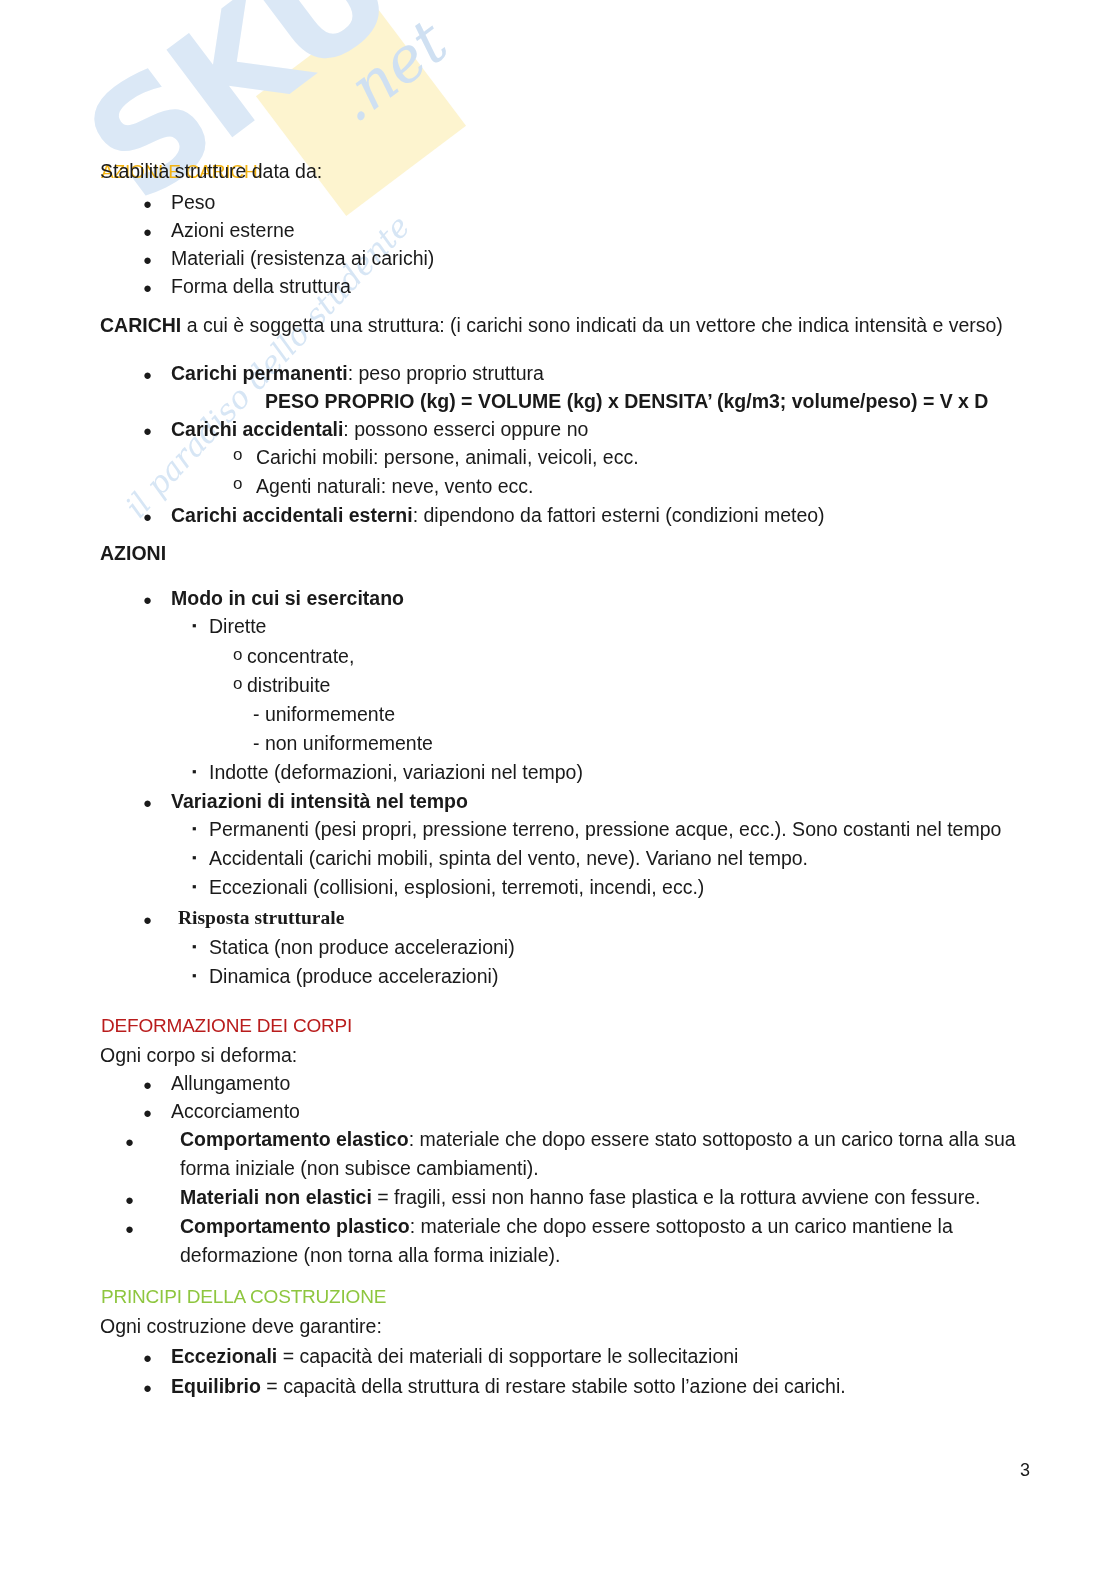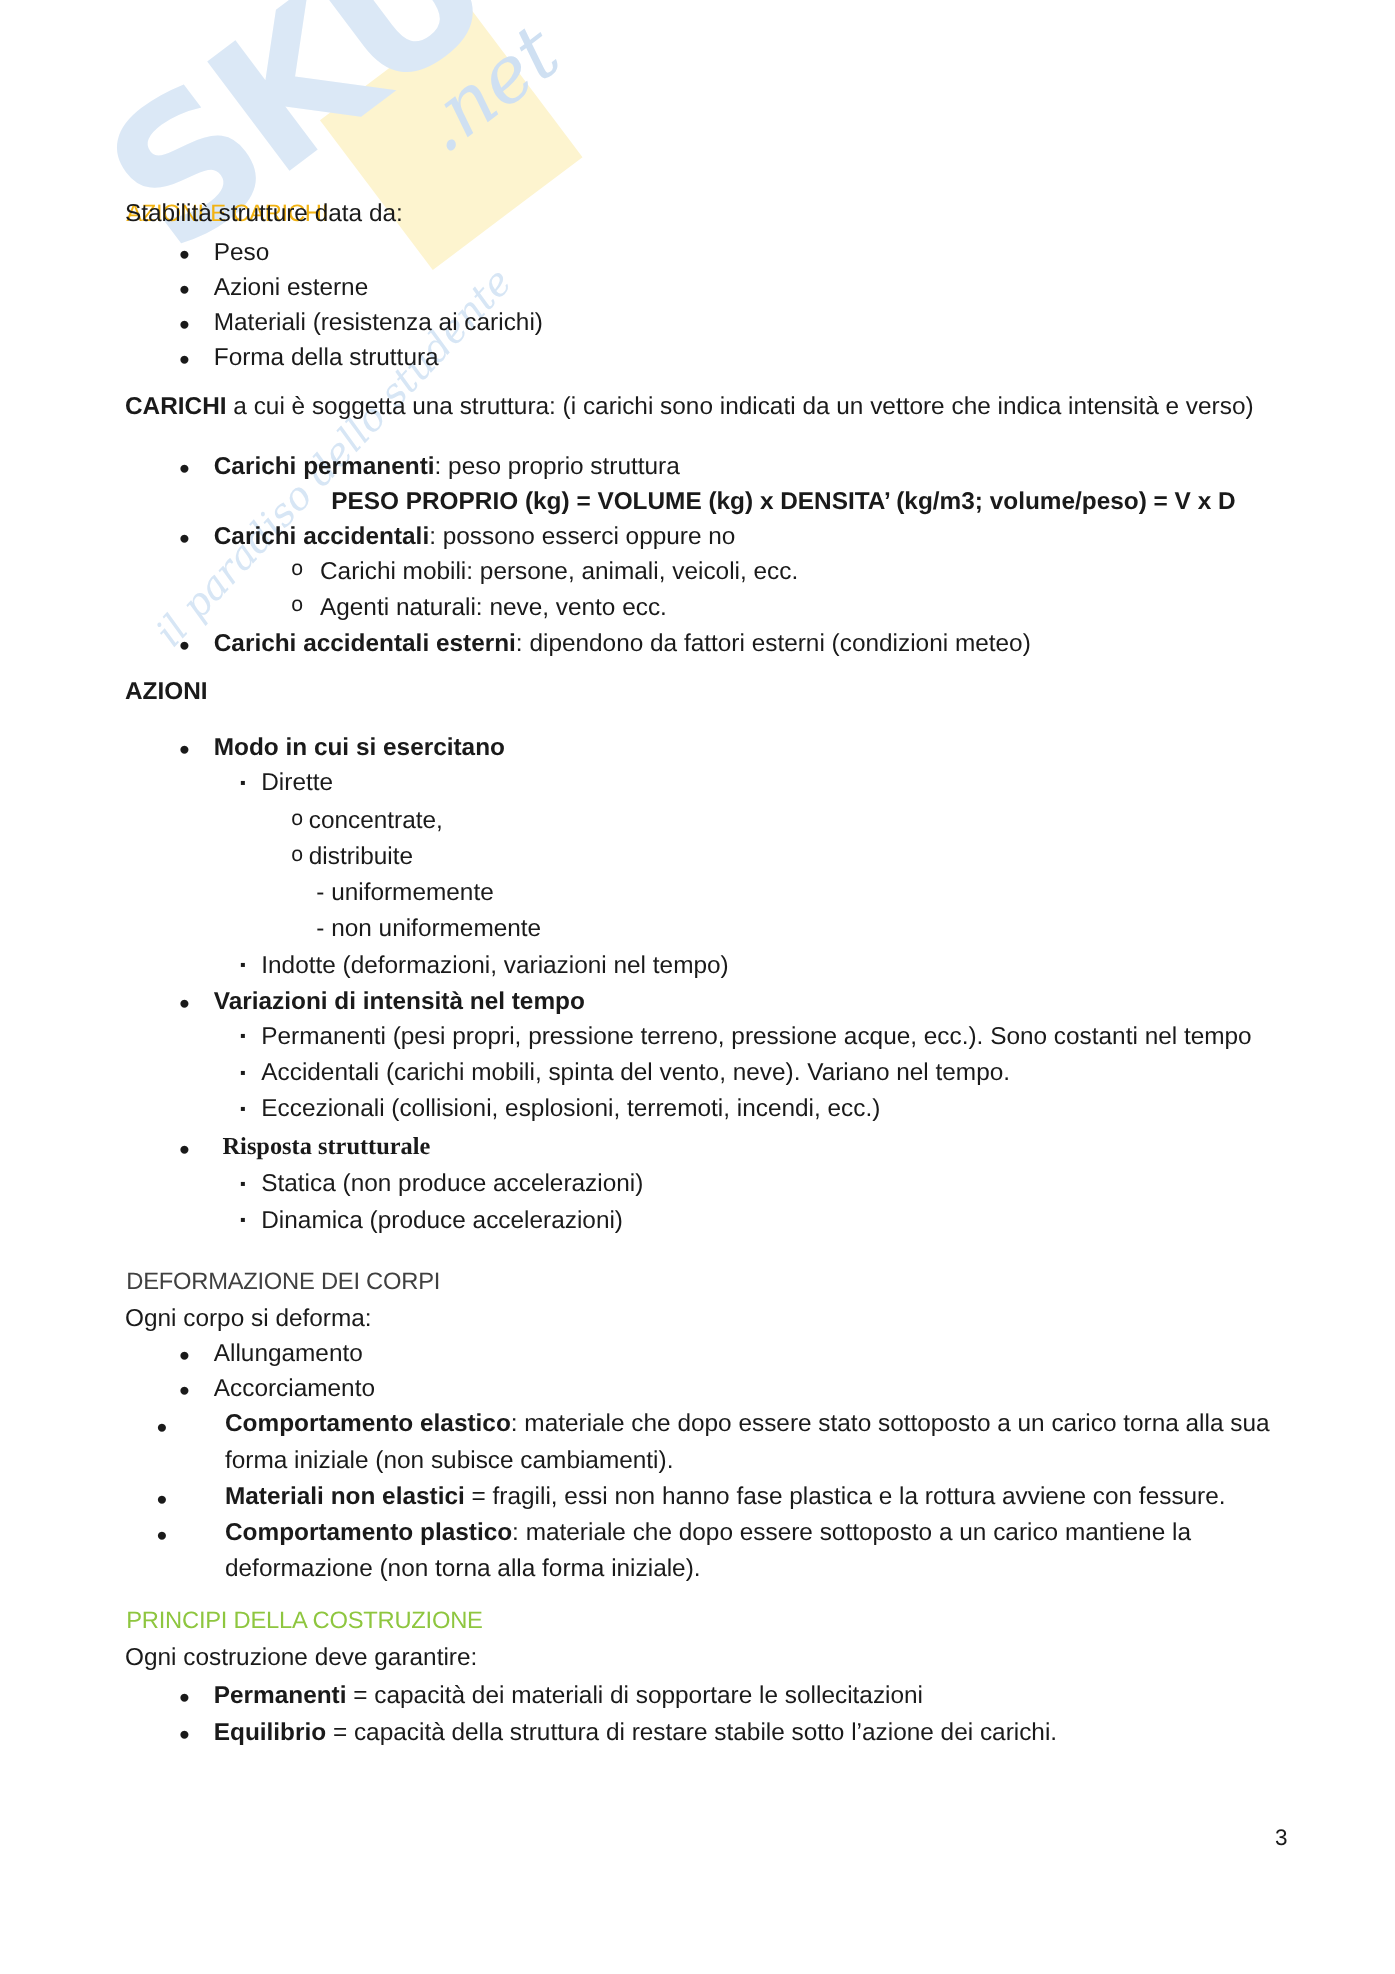--- a/index.html
+++ b/index.html
@@ -98,21 +98,21 @@
     margin-left: 33px;
   }
   .heading {
     position: absolute;
     font-size: 19px;
     font-weight: normal;
     letter-spacing: -0.2px;
     white-space: pre;
   }
   .h-azioni   { color: #f2b313; }
-  .h-deform   { color: #404040; }
+  .h-deform   { color: #b91c1c; }
   .h-principi { color: #8ec63f; }
 
   b { font-weight: bold; }
 
   .bullet {
     position: absolute;
     font-size: 19px;
     color: #1a1a1a;
     line-height: 1;
   }
@@ -236,21 +236,21 @@
     <div class="doc-para" style="left:147px; top:1183px; width:880px;"><b>Materiali non elastici</b><span> = fragili, essi non hanno fase plastica e la rottura avviene con fessure.</span></div>
 
     <div class="bullet bul-disc" style="left:125px; top:1221px;">●</div>
     <div class="doc-para" style="left:147px; top:1212px; width:890px;"><b>Comportamento plastico</b><span>: materiale che dopo essere sottoposto a un carico mantiene la deformazione (non torna alla forma iniziale).</span></div>
 
     <div class="heading h-principi" style="left:101px; top:1286px;">PRINCIPI DELLA COSTRUZIONE</div>
 
     <div class="doc-line" style="left:100px; top:1314px;">Ogni costruzione deve garantire:</div>
 
     <div class="bullet bul-disc" style="left:143px; top:1350px;">●</div>
-    <div class="doc-line" style="left:171px; top:1344px;"><b>Permanenti</b><span> = capacità dei materiali di sopportare le sollecitazioni</span></div>
+    <div class="doc-line" style="left:171px; top:1344px;"><b>Eccezionali</b><span> = capacità dei materiali di sopportare le sollecitazioni</span></div>
 
     <div class="bullet bul-disc" style="left:143px; top:1380px;">●</div>
     <div class="doc-line" style="left:171px; top:1374px;"><b>Equilibrio</b><span> = capacità della struttura di restare stabile sotto l’azione dei carichi.</span></div>
 
     <div class="page-number">3</div>
 
   </div>
 </div>
 
 </body></html>

